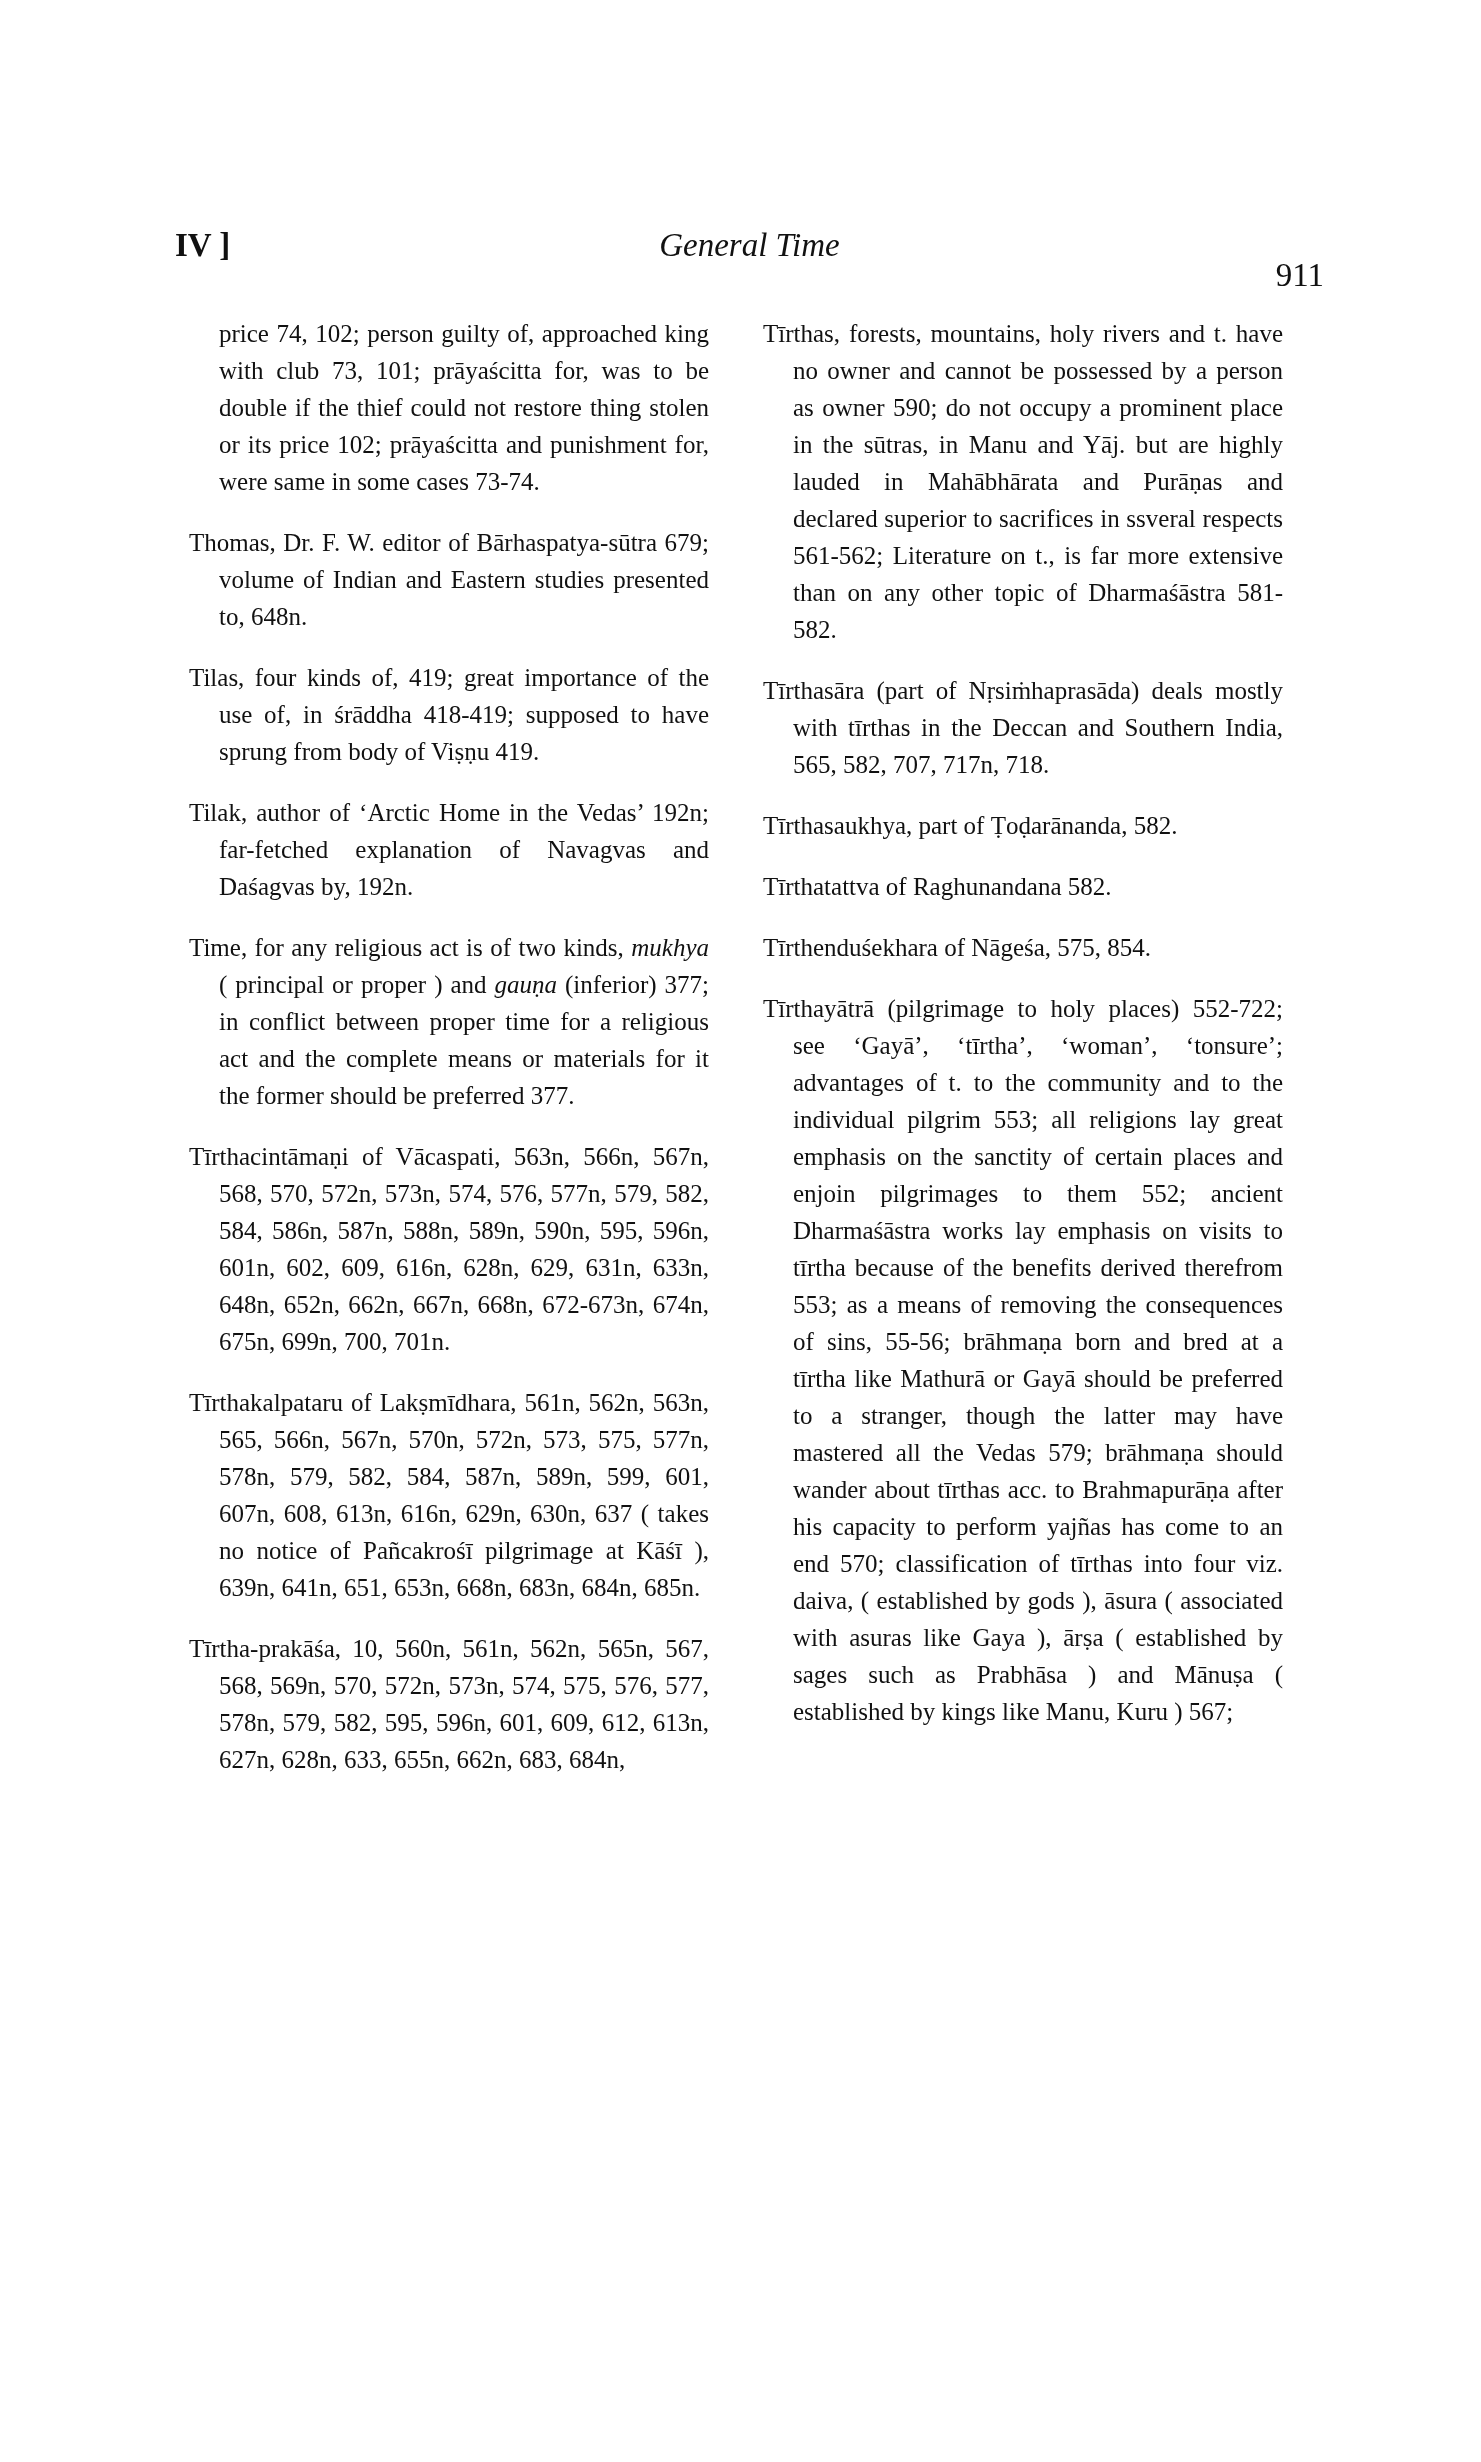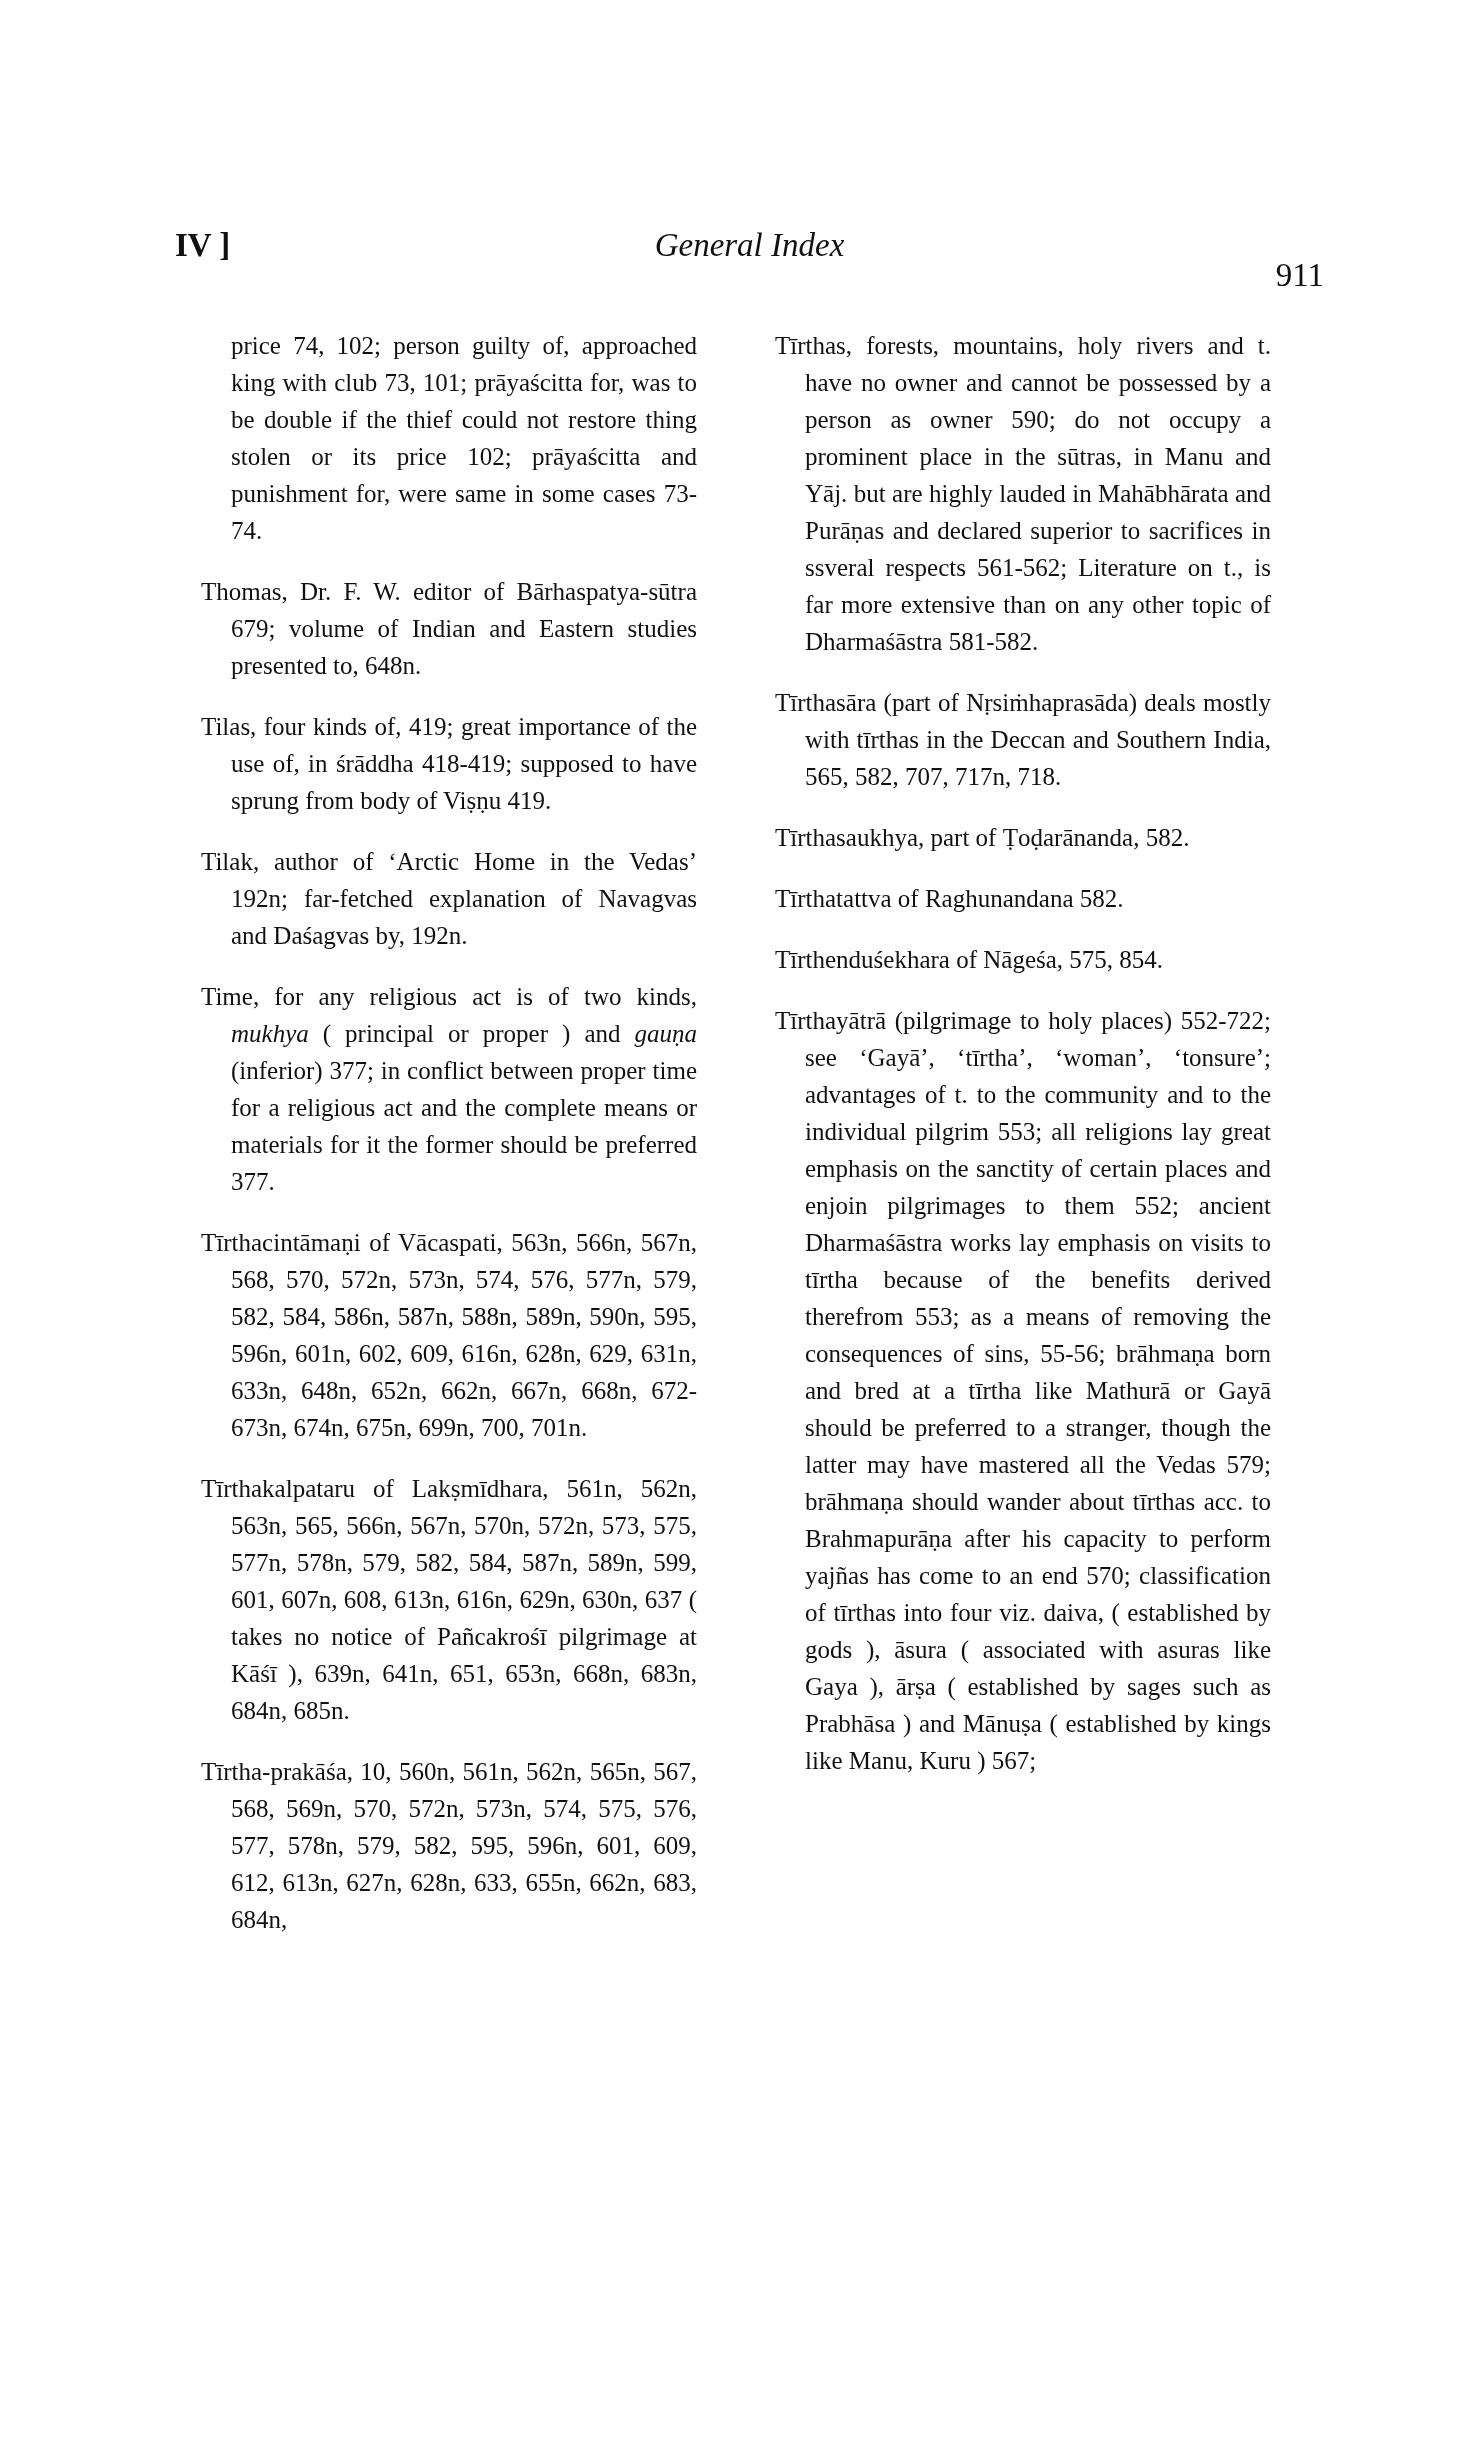--- a/index.html
+++ b/index.html
@@ -56,31 +56,31 @@
     .col-right { left: 759px; width: 528px; }
     .entry {
       margin: 0 0 24px 0;
       padding-left: 30px;
       text-indent: -30px;
     }
     .entry.continuation {
       padding-left: 30px;
       text-indent: 0;
     }
-    .entry p { margin: 16px; }
+    .entry p { margin: 4px; }
     .it { font-style: italic; }
   </style>
 </head>
 <body>
 
 <div class="page">
 
   <div class="running-head">
     <span class="rh-left">IV ]</span>
-    <span class="rh-center">General Index</span>
+    <span class="rh-center">General Time</span>
     <span class="rh-right">911</span>
   </div>
 
   <div class="column col-left">
     <div class="entry continuation">
       <p>price 74, 102; person guilty of, approached king with club 73, 101; prāyaścitta for, was to be double if the thief could not restore thing stolen or its price 102; prāyaścitta and punishment for, were same in some cases 73-74.</p>
     </div>
     <div class="entry">
       <p>Thomas, Dr. F. W. editor of Bārhaspatya-sūtra 679; volume of Indian and Eastern studies presented to, 648n.</p>
     </div>

